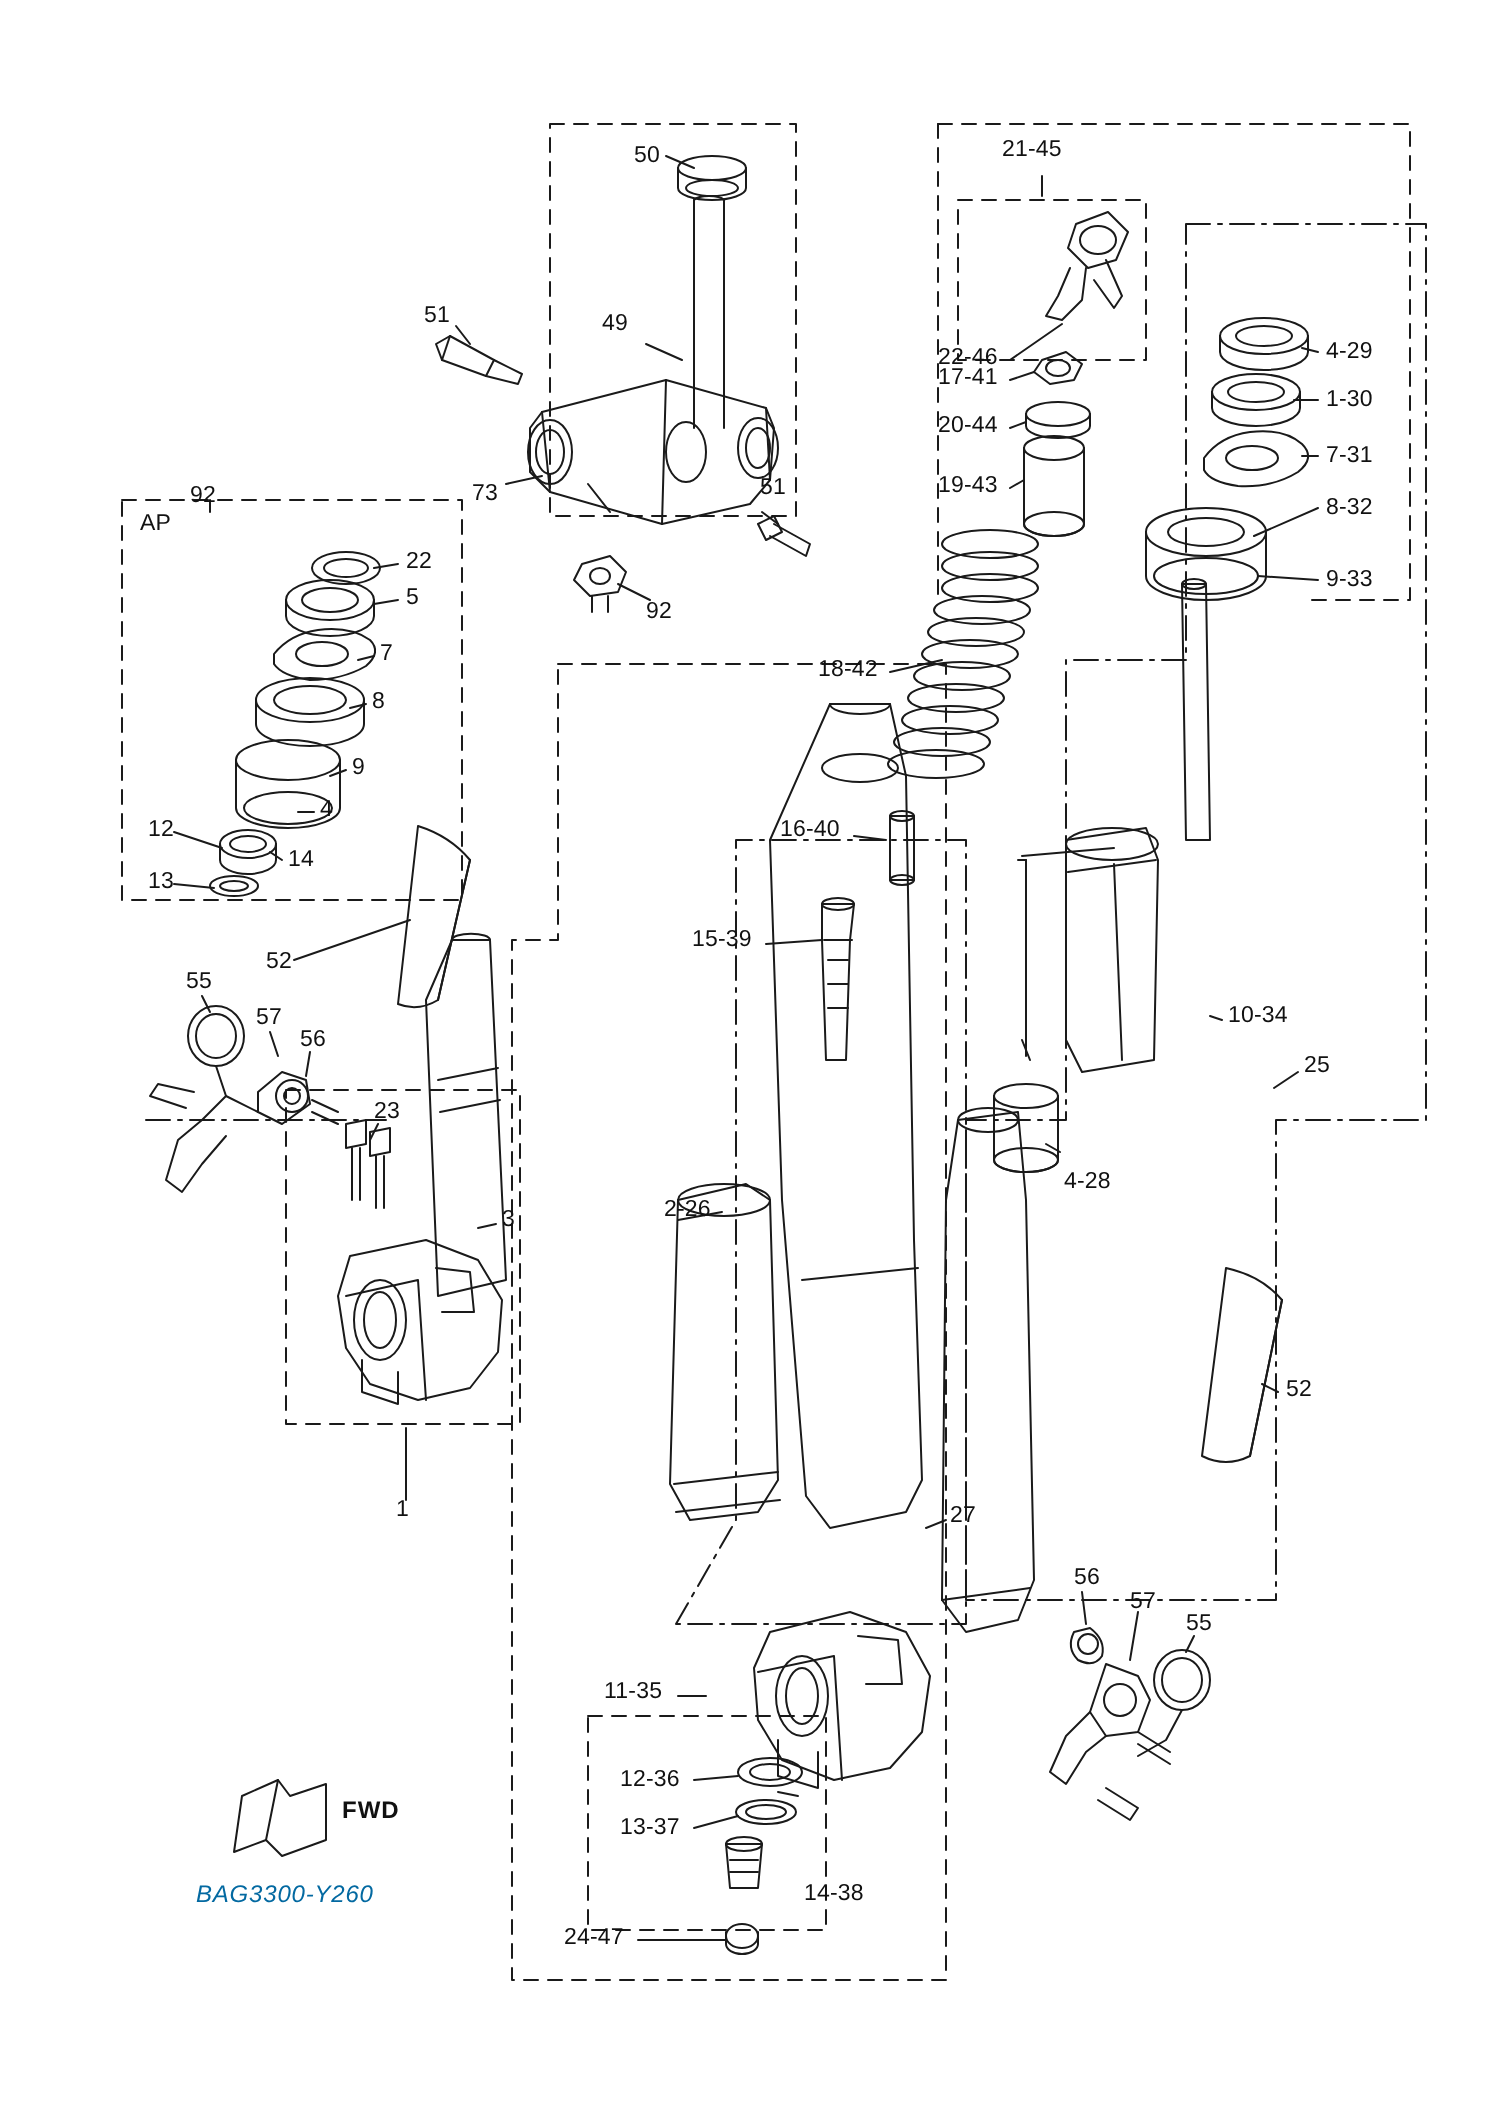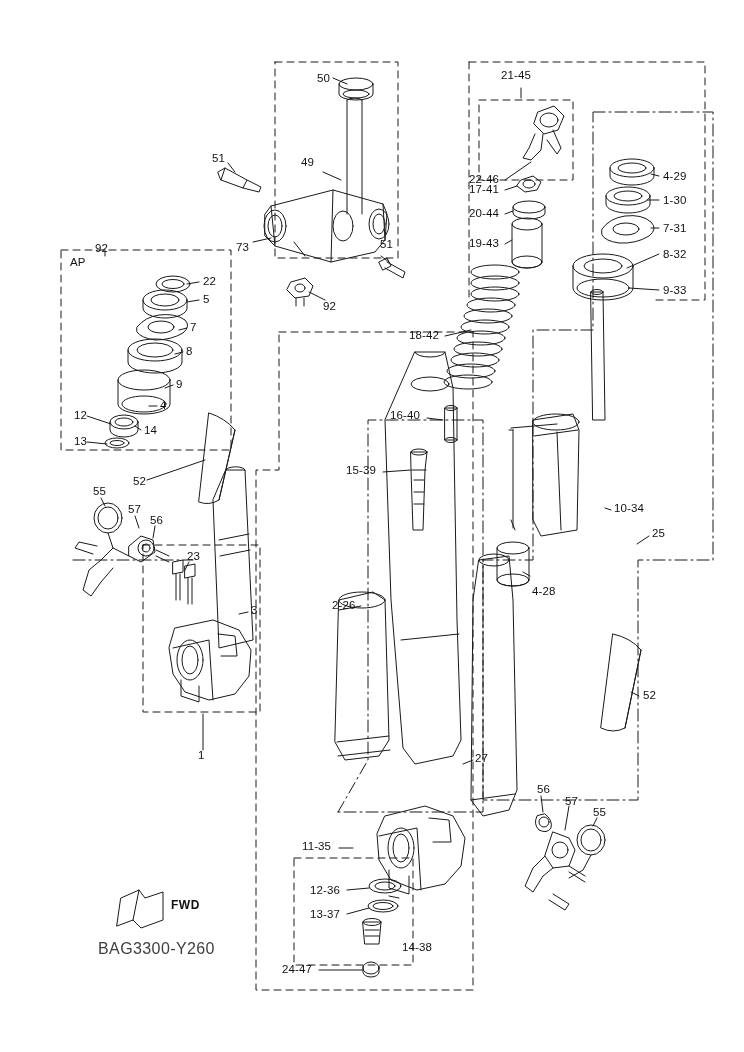--- a/index.html
+++ b/index.html
@@ -30,23 +30,24 @@
   .lbl {
     position: absolute;
     font-size: 11.5px;
     font-family: "Liberation Sans", sans-serif;
     color: #111;
     white-space: nowrap;
     letter-spacing: 0.1px;
   }
   .code {
     position: absolute;
-    font-size: 16px;
+    font-size: 12px;
     letter-spacing: 0.4px;
-    color: #404040;
+    color: #0369a1;
+    font-style: italic;
   }
   .fwd-text {
     position: absolute;
     font-size: 12px;
     font-weight: bold;
     letter-spacing: 0.5px;
     color: #111;
   }
 </style>
 </head>

